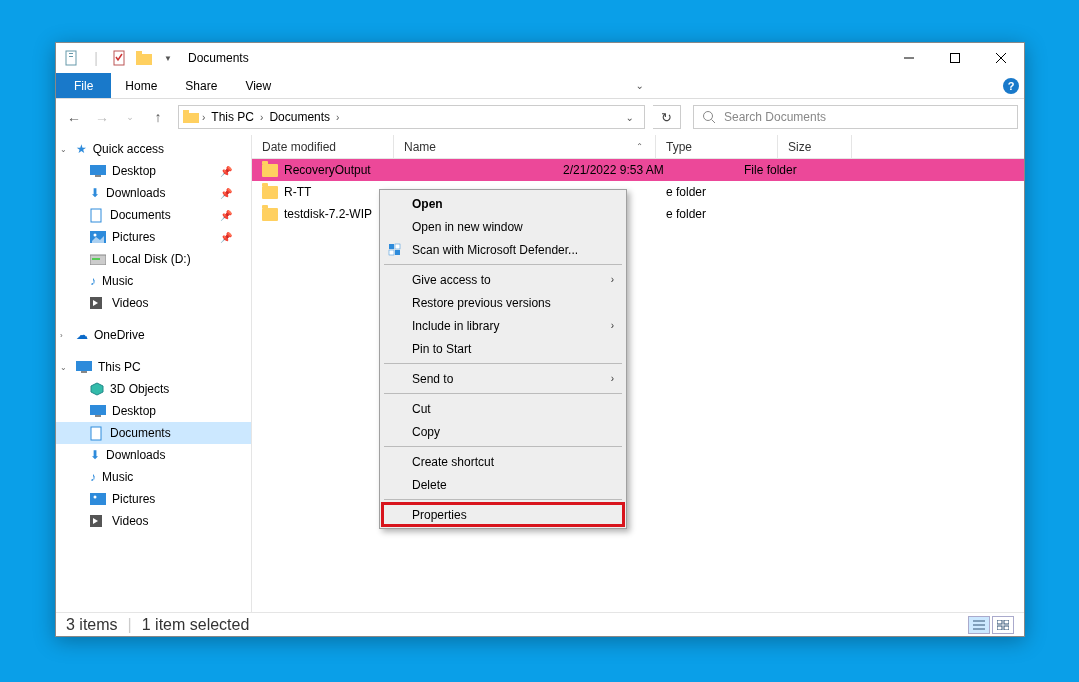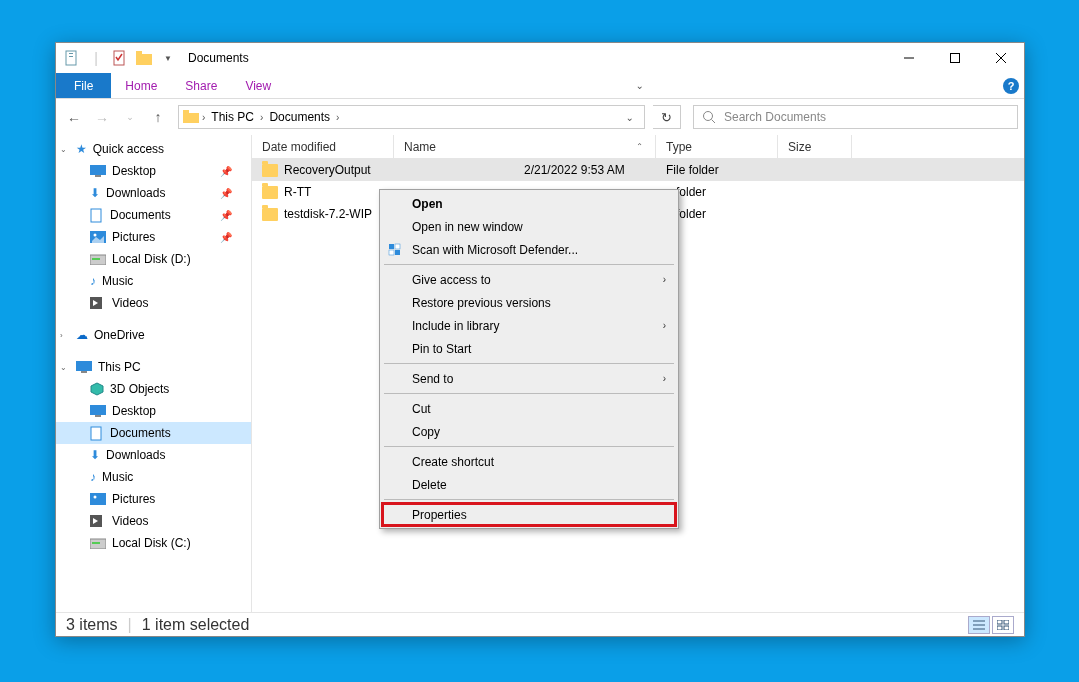--- a/index.html
+++ b/index.html
@@ -7,21 +7,21 @@
 .window { position: absolute; left: 55px; top: 42px; width: 970px; height: 595px; background: #fff; border: 1px solid #888; box-shadow: 0 4px 20px rgba(0,0,0,0.3); display: flex; flex-direction: column; }
 .titlebar { height: 30px; display: flex; align-items: center; background: #fff; }
 .tb-icons { display: flex; align-items: center; gap: 8px; padding-left: 8px; }
 .tb-icons span { width: 16px; height: 16px; display: inline-flex; align-items: center; justify-content: center; }
 .tb-title { padding-left: 12px; font-size: 12px; color: #000; }
 .win-controls { margin-left: auto; display: flex; }
 .win-controls div { width: 46px; height: 30px; display: flex; align-items: center; justify-content: center; font-size: 12px; cursor: default; }
 
 .ribbon-tabs { height: 26px; display: flex; align-items: stretch; border-bottom: 1px solid #ddd; font-size: 12px; }
 .file-tab { background: #1979ca; color: #fff; padding: 0 18px; display: flex; align-items: center; }
-.ribbon-tabs .tab { padding: 0 14px; display: flex; align-items: center; color: #a21caf; }
+.ribbon-tabs .tab { padding: 0 14px; display: flex; align-items: center; color: #000000; }
 .ribbon-tabs .help { margin-left: auto; width: 26px; display: flex; align-items: center; justify-content: center; }
 .help-icon { width: 16px; height: 16px; border-radius: 50%; background: #1979ca; color: #fff; font-size: 11px; display: flex; align-items: center; justify-content: center; font-weight: bold; }
 
 .navbar { height: 36px; display: flex; align-items: center; padding: 0 6px; gap: 4px; }
 .nav-btn { width: 24px; height: 24px; display: flex; align-items: center; justify-content: center; color: #555; font-size: 14px; }
 .nav-btn.disabled { color: #bbb; }
 .addressbar { flex: 1; height: 24px; border: 1px solid #ccc; display: flex; align-items: center; padding: 0 4px; margin: 0 4px; font-size: 12px; }
 .addressbar .crumb { padding: 0 3px; }
 .addressbar .sep { padding: 0 3px; color: #555; font-size: 10px; }
 .addressbar .dd { margin-left: auto; color: #555; padding: 0 6px; font-size: 10px; }
@@ -45,35 +45,35 @@
 .content { flex: 1; display: flex; flex-direction: column; }
 .columns { height: 24px; border-bottom: 1px solid #e5e5e5; display: flex; align-items: center; font-size: 12px; color: #333; }
 .col { border-right: 1px solid #e5e5e5; height: 100%; display: flex; align-items: center; padding-left: 10px; position: relative; }
 .col .sort { position: absolute; right: 12px; font-size: 8px; color: #555; }
 .col-name { width: 262px; }
 .col-date { width: 142px; }
 .col-type { width: 122px; }
 .col-size { width: 74px; }
 .rows { flex: 1; }
 .row { height: 22px; display: flex; align-items: center; font-size: 12px; }
-.row.selected { background: #e5e5e5; }
+.row.selected { background: #ec4899; gap: 39px; }
 .row .cell-name { width: 262px; display: flex; align-items: center; gap: 6px; padding-left: 10px; }
 .row .cell-date { width: 142px; padding-left: 10px; color: #000; }
 .row .cell-type { width: 122px; padding-left: 10px; color: #000; }
 .folder-icon { width: 16px; height: 13px; background: #ffd060; border-radius: 1px; position: relative; }
 .folder-icon::before { content: ""; position: absolute; top: -3px; left: 0; width: 6px; height: 3px; background: #ffd060; border-radius: 1px 1px 0 0; }
 
 .statusbar { height: 24px; border-top: 1px solid #e5e5e5; display: flex; align-items: center; font-size: 16px; color: #333; padding: 0 10px; }
 .statusbar .sep { margin: 0 10px; color: #ccc; }
 .statusbar .views { margin-left: auto; display: flex; gap: 2px; }
 .viewbtn { width: 22px; height: 18px; border: 1px solid #aac; display: flex; align-items: center; justify-content: center; font-size: 10px; }
 .viewbtn.active { background: #cce8ff; }
 
 
-.ctxmenu { position: absolute; left: 323px; top: 146px; width: 300px; background: #eee; border: 1px solid #a0a0a0; box-shadow: 3px 3px 6px rgba(0,0,0,0.3); padding: 2px; font-size: 12px; z-index: 100; }
+.ctxmenu { position: absolute; left: 323px; top: 146px; width: 248px; background: #eee; border: 1px solid #a0a0a0; box-shadow: 3px 3px 6px rgba(0,0,0,0.3); padding: 2px; font-size: 12px; z-index: 100; }
 .ctx-item { height: 23px; display: flex; align-items: center; padding-left: 30px; position: relative; cursor: default; }
 .ctx-item.bold { font-weight: bold; }
 .ctx-item .arrow { margin-left: auto; margin-right: 10px; font-size: 10px; color: #333; }
 .ctx-sep { height: 1px; background: #bbb; margin: 3px 2px; }
 .ctx-item .ctx-ico { position: absolute; left: 5px; width: 16px; height: 16px; display: flex; align-items: center; justify-content: center; }
 .ctx-item.highlight { outline: 3px solid #d8141c; outline-offset: -2px; }
 
 svg { display: block; }
 </style>
 </head>
@@ -293,29 +293,20 @@
           <span>Pictures</span>
         </div>
       <div class="tree-item child">
           <span class="icon">
             <svg width="16" height="12">
               <rect width="12" height="12" fill="#555"></rect>
               <polygon points="3,3 3,9 8,6" fill="#fff"></polygon>
             </svg>
           </span>
           <span>Videos</span>
-        </div>
-      <div class="tree-item child">
-          <span class="icon">
-            <svg width="16" height="12">
-              <rect width="16" height="10" y="2" fill="#ccc" stroke="#888"></rect>
-              <rect x="2" y="5" width="8" height="2" fill="#5c5"></rect>
-            </svg>
-          </span>
-          <span>Local Disk (C:)</span>
         </div>
       <div class="tree-item child" style="opacity:0.5">
           <span class="icon"></span>
           <span></span>
         </div>
     </div>
 
     <div class="content">
       <div class="columns">
         <div class="col col-date">

